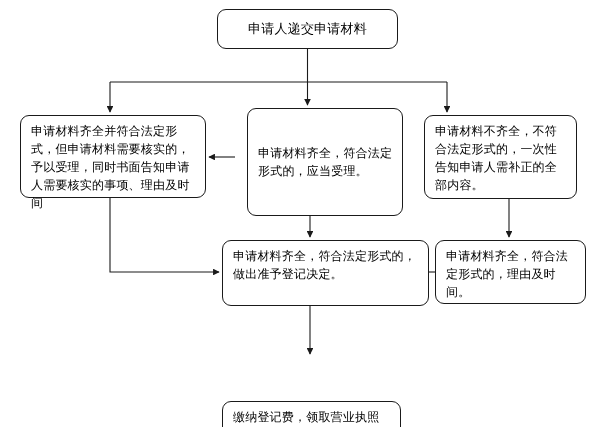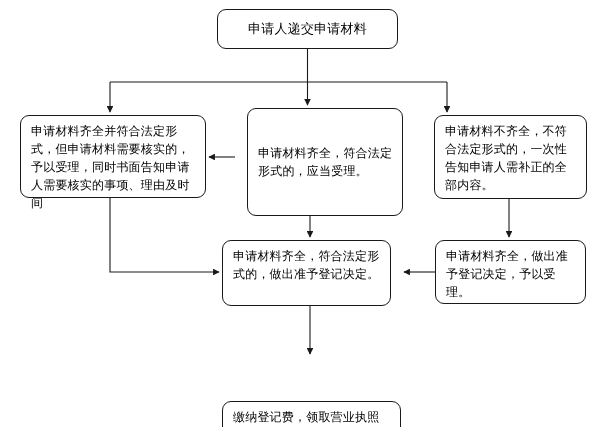--- a/index.html
+++ b/index.html
@@ -50,23 +50,23 @@
     justify-content: flex-start;
   }
   .node-text {
     display: block;
     width: 100%;
   }
   
   #node-submit        { left: 217px; top: 9px;   width: 181px; height: 40px; font-size: 13px; }
   #node-verify        { left: 20px;  top: 115px; width: 186px; height: 83px; }
   #node-accept        { left: 247px; top: 108px; width: 156px; height: 108px; }
-  #node-incomplete    { left: 434px; top: 115px; width: 153px; height: 84px; }
+  #node-incomplete    { left: 424px; top: 115px; width: 153px; height: 84px; }
   #node-accept-after  { left: 435px; top: 240px; width: 151px; height: 64px; }
-  #node-decision      { left: 222px; top: 240px; width: 169px; height: 66px; }
+  #node-decision      { left: 222px; top: 240px; width: 207px; height: 66px; }
   #node-license       { left: 222px; top: 357px; width: 179px; height: 60px; margin-top: 44px; }
 </style>
 </head>
 <body>
 
 <div id="canvas">
 
   <svg id="edges" viewBox="0 0 600 427" width="600" height="427" xmlns="http://www.w3.org/2000/svg">
     <defs>
       <marker id="arrow" viewBox="0 0 10 10" refX="9" refY="5" markerWidth="6" markerHeight="6" orient="auto-start-reverse">
@@ -108,21 +108,21 @@
 
   <div class="node vcenter" id="node-accept">
     <span class="node-text">申请材料齐全，符合法定形式的，应当受理。</span>
   </div>
 
   <div class="node" id="node-incomplete">
     <span class="node-text">申请材料不齐全，不符合法定形式的，一次性告知申请人需补正的全部内容。</span>
   </div>
 
   <div class="node" id="node-accept-after">
-    <span class="node-text">申请材料齐全，做出准予登记决定，予以受理。</span>
+    <span class="node-text">申请材料齐全，符合法定形式的，理由及时间。</span>
   </div>
 
   <div class="node" id="node-decision">
     <span class="node-text">申请材料齐全，符合法定形式的，做出准予登记决定。</span>
   </div>
 
   <div class="node" id="node-license">
     <span class="node-text">缴纳登记费，领取营业执照</span>
   </div>
 

